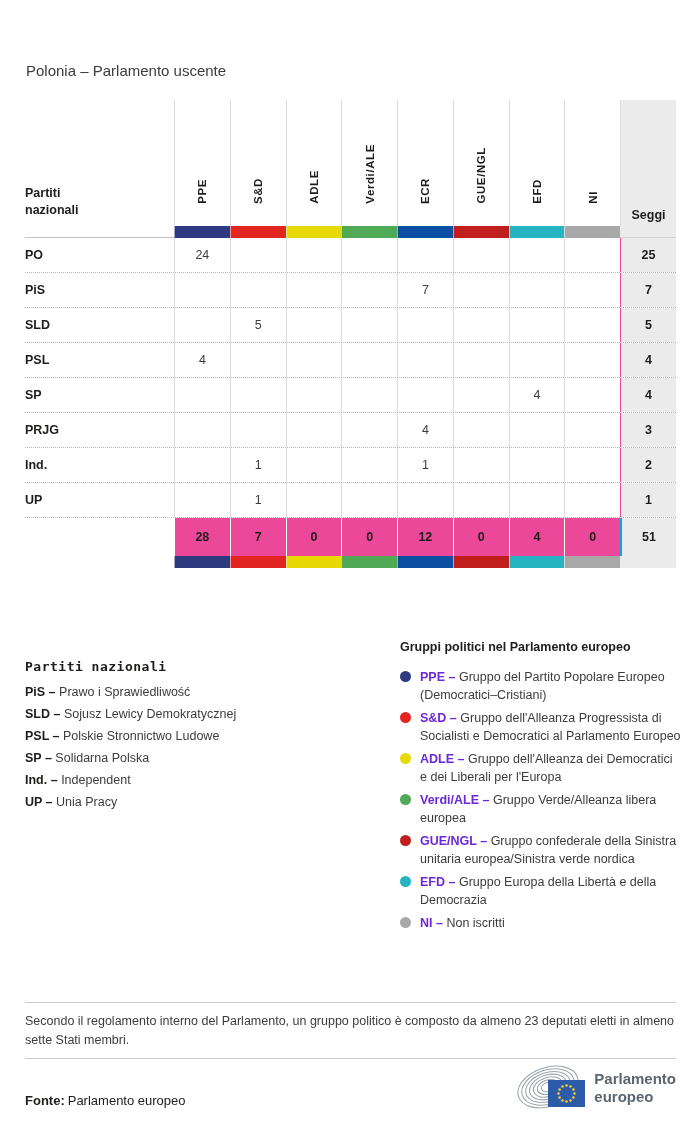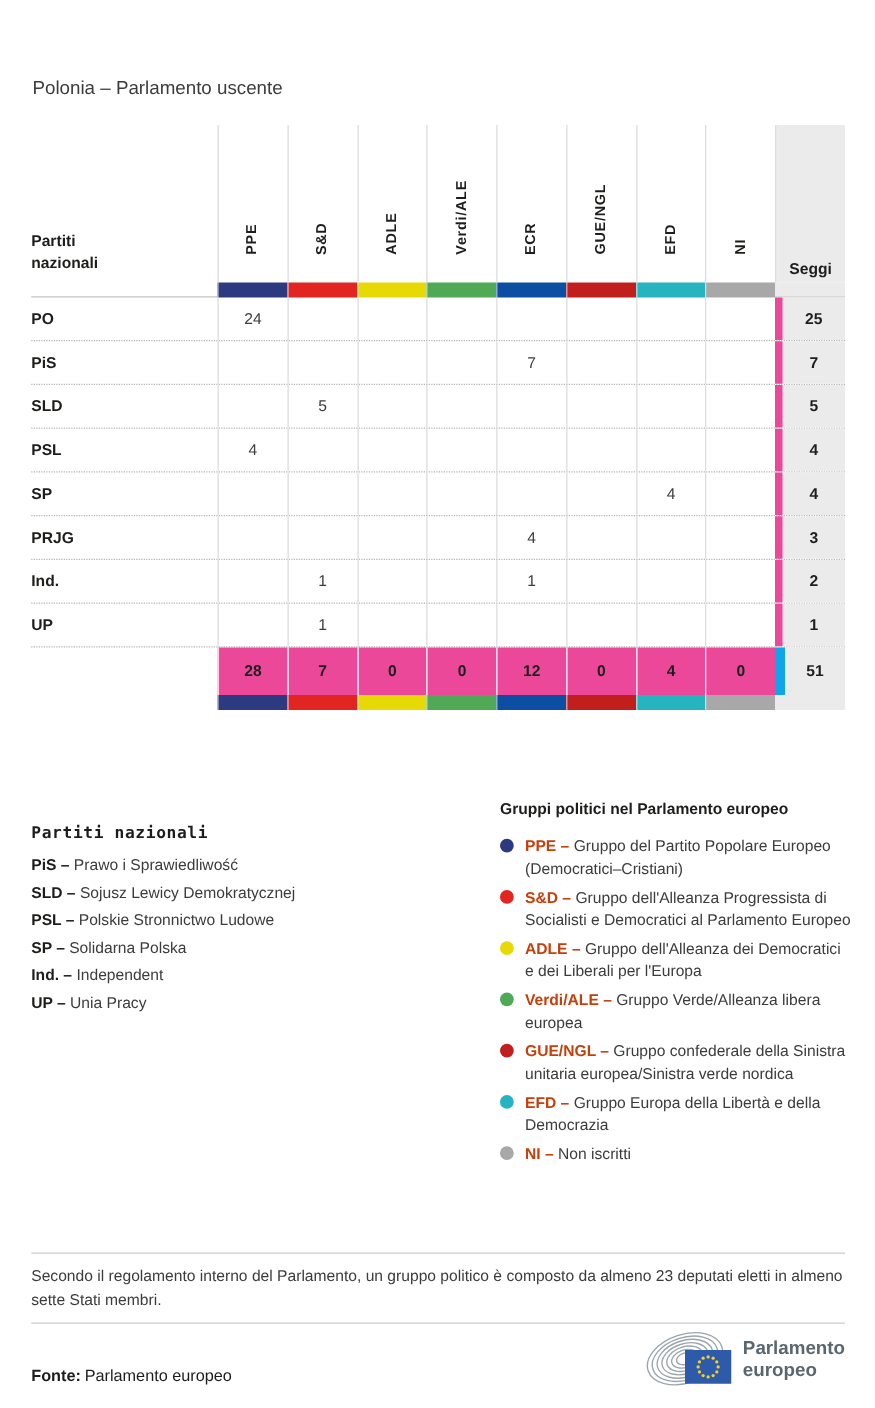--- a/index.html
+++ b/index.html
@@ -32,40 +32,40 @@
   .seggi-label { position:absolute; left:0; right:0; bottom:4px; text-align:center; font-weight:bold; font-size:12.5px; }
 
   .bar-row { height:12px; }
   .bar-row .label-col { border-bottom:1px solid #c2c2c2; }
   .bar-row .bar-cell { width:55.75px; flex:none; border-left:1px solid rgba(255,255,255,0.55); }
   .bar-row .scol { background:#ebebeb; border-bottom:1px solid #d2d2d2; }
 
   .drow { height:35px; border-bottom:1px dotted #b5b5b5; }
   .drow .party { font-weight:bold; font-size:12.5px; line-height:34px; }
   .drow .dcol { border-left:1px solid #dcdcdc; text-align:center; line-height:34px; font-size:12.5px; color:#3c3c3b; }
-  .drow .scol { background:#ebebeb; border-left:6px solid #ec4899; text-align:center; line-height:34px; font-size:12.5px; font-weight:bold; }
+  .drow .scol { background:#ebebeb; border-left:1px solid #ec4899; text-align:center; line-height:34px; font-size:12.5px; font-weight:bold; }
 
   .total-row { height:38px; }
   .total-row .dcol { background:#ec4899; border-left:1px solid #ffffff; text-align:center; line-height:38px; font-size:12.5px; font-weight:bold; }
-  .total-row .scol { background:#ebebeb; border-left:8px solid #0ea5e9; text-align:center; line-height:38px; font-size:12.5px; font-weight:bold; }
+  .total-row .scol { background:#ebebeb; border-left:2px solid #0ea5e9; text-align:center; line-height:38px; font-size:12.5px; font-weight:bold; }
 
   .bar-row2 { height:12px; }
   .bar-row2 .bar-cell { width:55.75px; flex:none; border-left:1px solid rgba(255,255,255,0.55); }
   .bar-row2 .scol { background:#ebebeb; }
 
   
   .legend-parties { position:absolute; left:25px; top:659px; width:355px; }
   .lp-title { font-family:"DejaVu Sans Mono", monospace; font-weight:bold; font-size:13px; letter-spacing:0.5px; margin-bottom:7px; }
   .lp-item { font-size:12.5px; line-height:22px; color:#3c3c3b; }
   .lp-item b { color:#1d1d1b; }
 
   .legend-groups { position:absolute; left:400px; top:640px; width:282px; }
   .lg-title { font-weight:bold; font-size:12.5px; margin-bottom:14px; color:#1d1d1b; }
   .lg-item { display:flex; margin-bottom:5px; font-size:12.5px; line-height:18px; color:#3c3c3b; }
-  .lg-item b { color:#c2410c; }
+  .lg-item b { color:#6d28d9; }
   .dot { width:11px; height:11px; border-radius:50%; flex:none; margin:3px 9px 0 0; }
   .lg-text { flex:1; }
 
   
   .rule1 { position:absolute; left:25px; right:24px; top:1002px; border-top:1px solid #cccccc; }
   .note { position:absolute; left:25px; right:24px; top:1012px; font-size:12.5px; line-height:19px; color:#3c3c3b; }
   .rule2 { position:absolute; left:25px; right:24px; top:1058px; border-top:1px solid #cccccc; }
   .fonte { position:absolute; left:25px; top:1093px; font-size:13px; color:#1d1d1b; }
   .fonte b { margin-right:3px; }
   .logo { position:absolute; right:24px; top:1064px; display:flex; align-items:center; }

